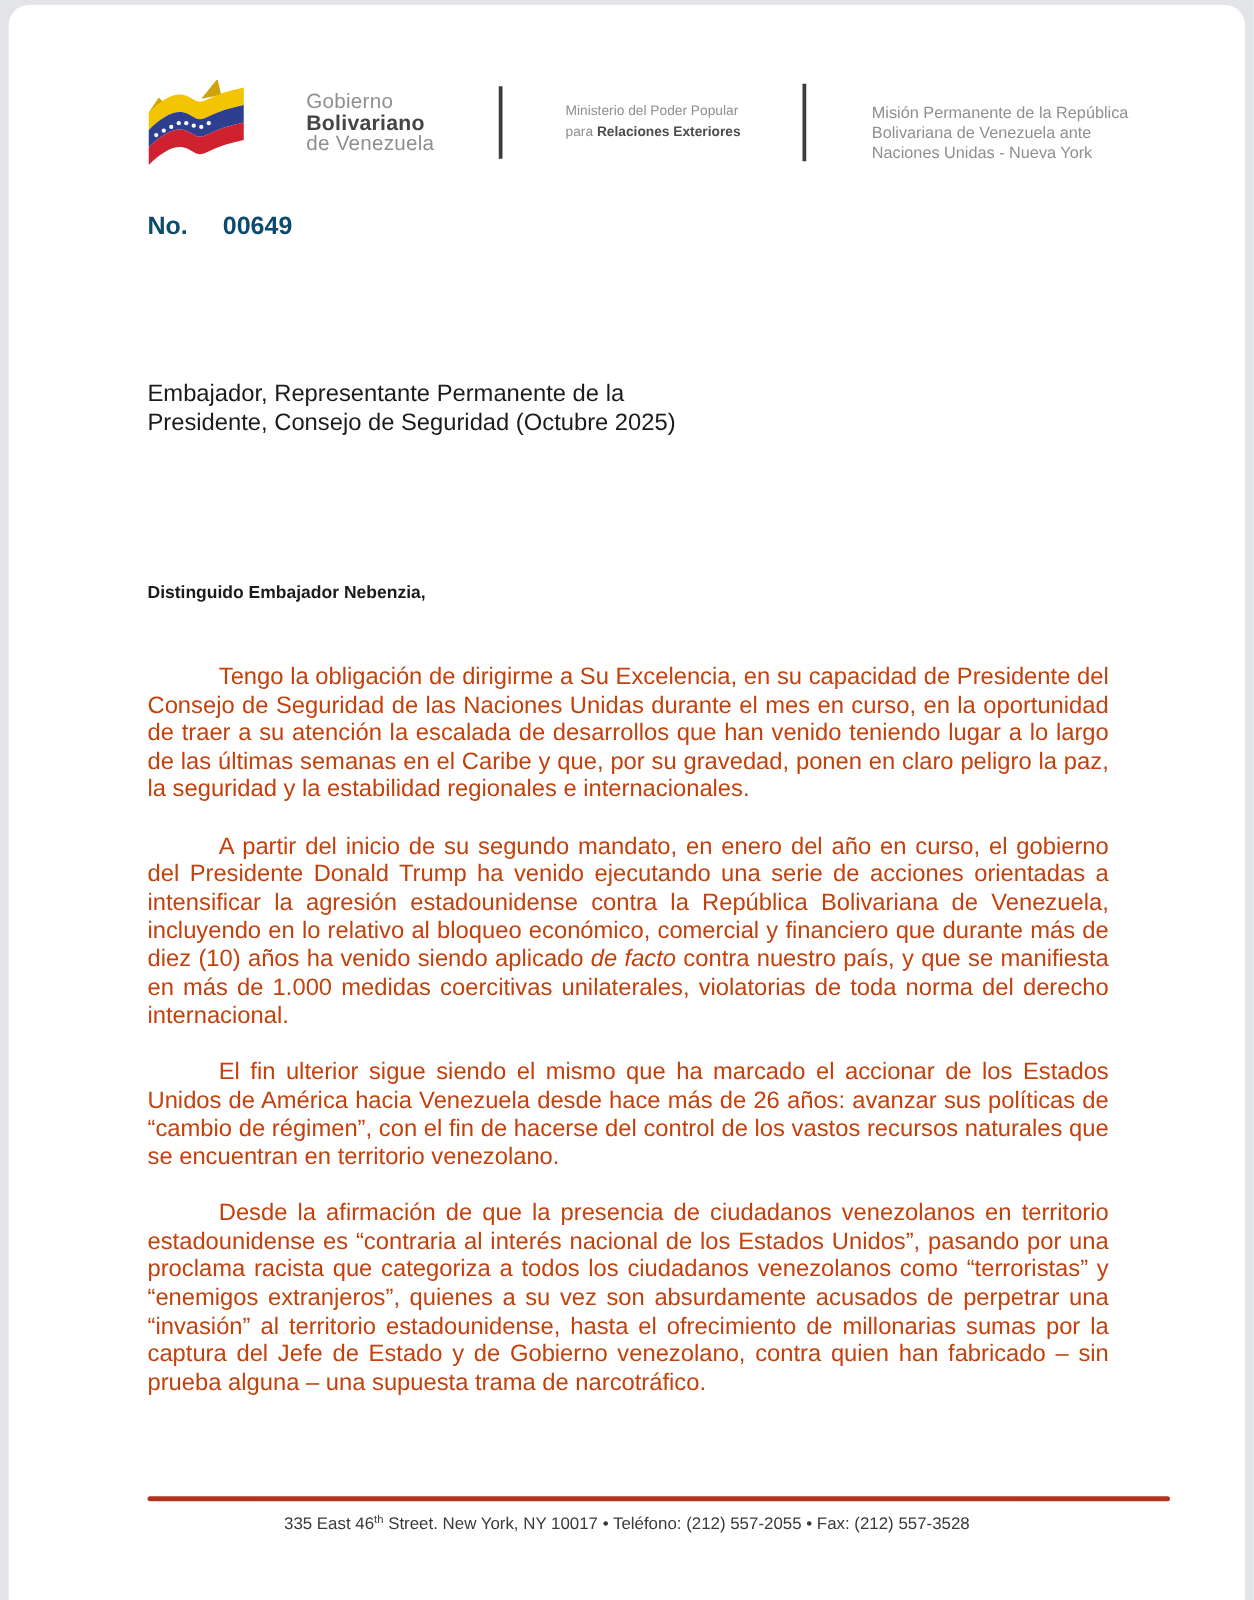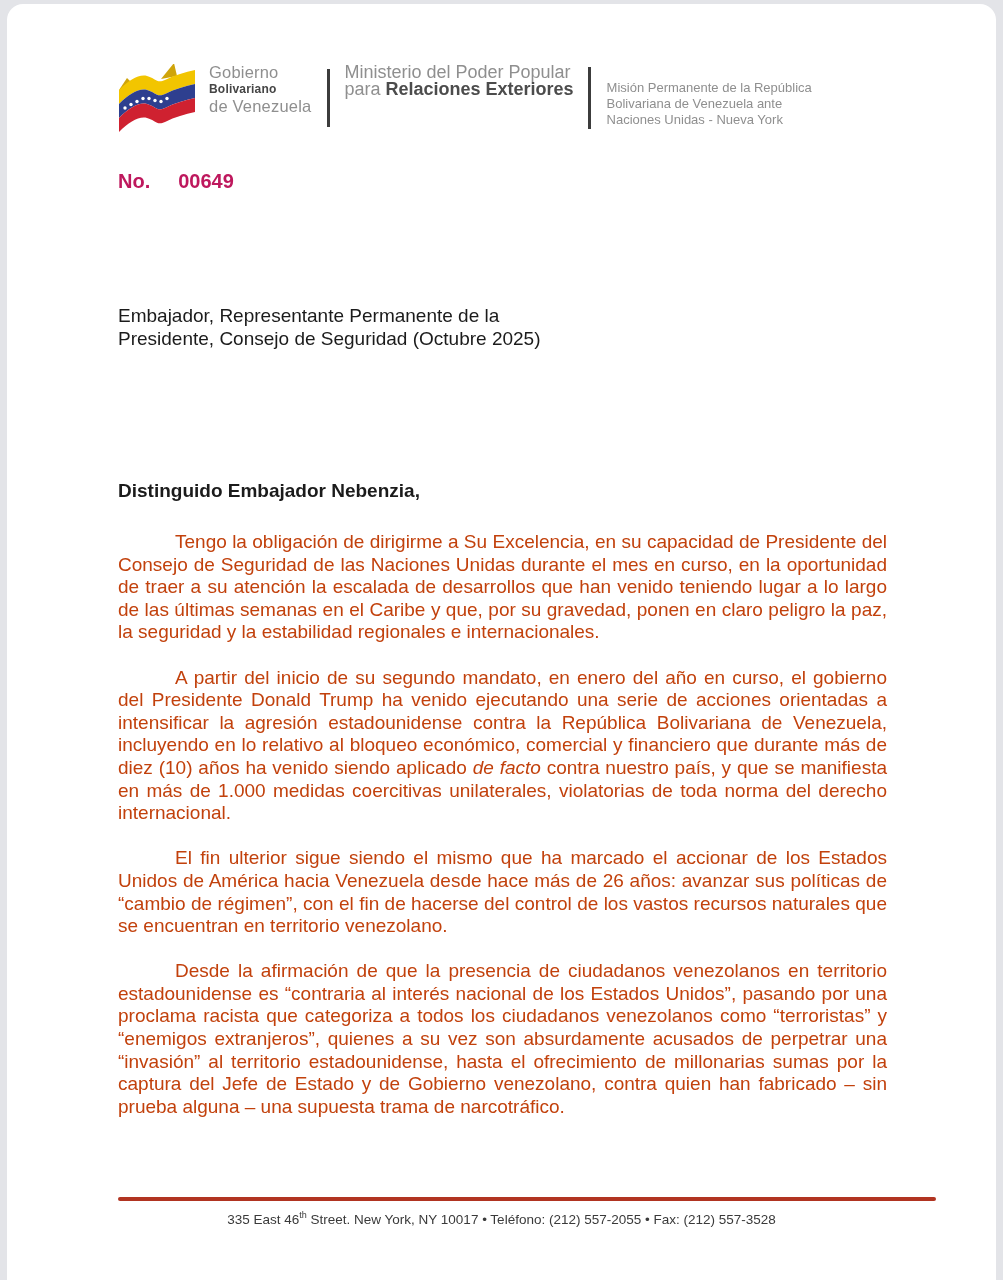--- a/index.html
+++ b/index.html
@@ -14,49 +14,49 @@
     position: absolute;
     top: 4px; left: 7px; right: 7px; bottom: 0;
     background: #ffffff;
     border-radius: 16px 16px 0 0;
   }
   .content { position: absolute; inset: 0; color: #1b1b1b; }
 
   
   .letterhead {
     position: absolute; left: 115px; top: 64px;
-    display: flex; 
+    display: flex; align-items: center; gap: 36px;
   }
   .flag-wrap { width: 84px; height: 68px; margin-right: 10px; }
   .brand { font-size: 16.5px; line-height: 17px; color: #8f8f8f; letter-spacing: .2px; }
-  .brand .b { font-weight: bold; color: #454545; font-size: 12px; }
+  .brand .b { font-weight: bold; color: #454545; font-size: 17px; }
   .vdiv { width: 3px; background: #3c3c3c; align-self: center; }
   .vdiv.d1 { height: 58px; margin: 0 14px 0 16px; }
   .vdiv.d2 { height: 62px; margin: 0 16px 0 14px; }
-  .ministry { font-size: 18px; line-height: 17px; color: #8f8f8f; }
+  .ministry { font-size: 11px; line-height: 17px; color: #8f8f8f; }
   .ministry .b { font-weight: bold; color: #4c4c4c; }
   .mission { font-size: 13px; line-height: 16px; color: #8f8f8f; margin-top: 16px; }
 
   
   .ref {
     position: absolute; left: 118px; top: 170px;
-    font-size: 20px; font-weight: bold; color: #be185d;
+    font-size: 20px; font-weight: bold; color: #0c4a6e;
   }
   .ref .num { margin-left: 28px; }
   .date {
     position: absolute; left: 118px; top: 239px; width: 769px;
     text-align: right; font-size: 19px; color: #1b1b1b;
   }
 
   
   .recipient { position: absolute; left: 118px; top: 304px; font-size: 19px; line-height: 23px; }
   .recipient .name { font-weight: bold; }
 
   
-  .salutation { position: absolute; left: 118px; top: 480px; font-size: 19px; font-weight: bold; }
+  .salutation { position: absolute; left: 118px; top: 465px; font-size: 14px; font-weight: bold; }
   .body { position: absolute; left: 118px; top: 531px; width: 769px; }
   .body p {
     font-size: 19px; line-height: 22.6px;
     text-align: justify; text-indent: 57px;
     color: #c2410c; margin-bottom: 22.6px;
   }
   .body p .it { font-style: italic; }
 
   
   .footer-rule {

